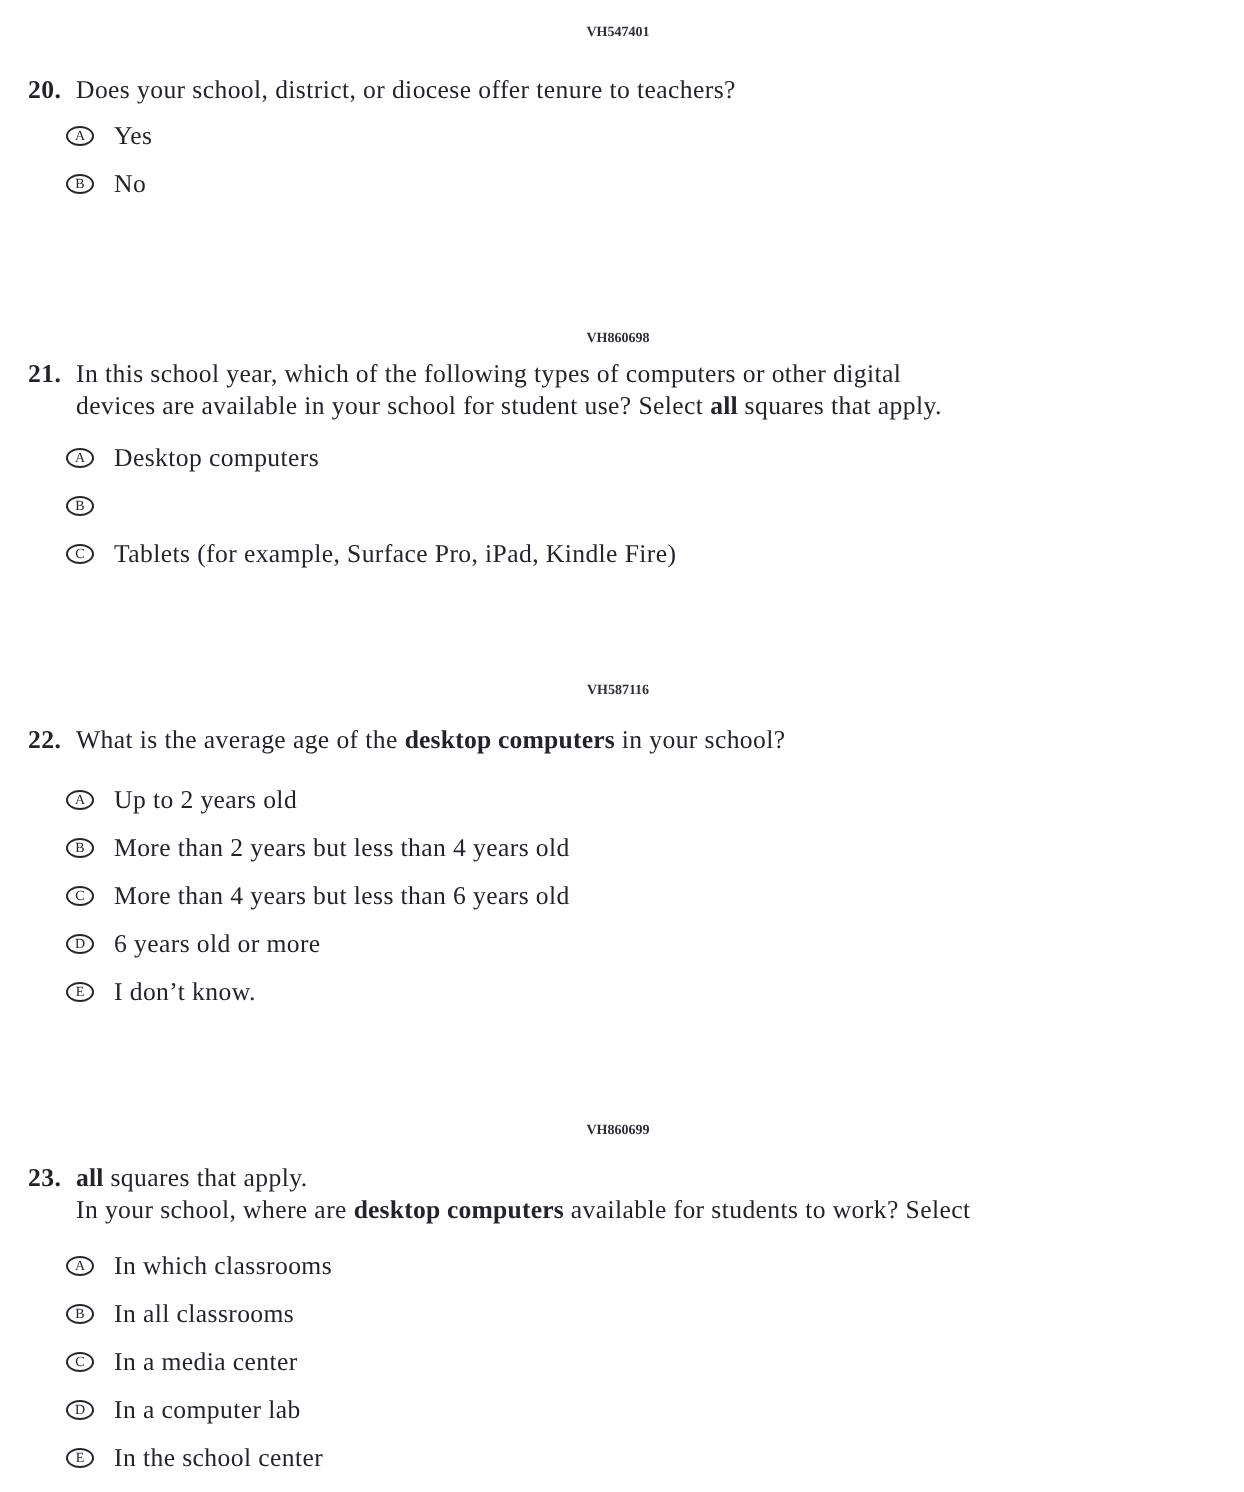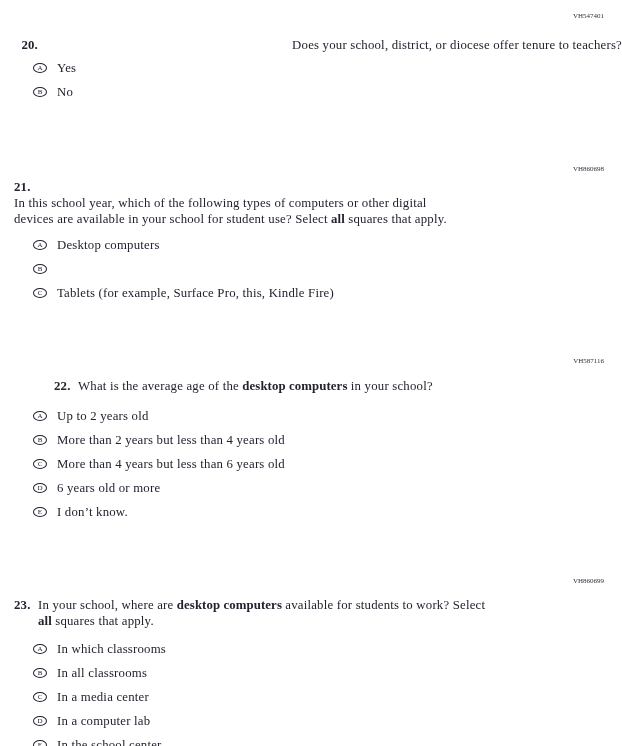--- a/index.html
+++ b/index.html
@@ -13,26 +13,26 @@
     font-family: "Liberation Serif", "DejaVu Serif", serif;
     font-size: 12.8px;
     letter-spacing: 0.2px;
     color: #232330;
     overflow: hidden;
   }
   main { display: block; }
   .question { display: block; }
 
   .code {
-    text-align: right;
-    padding-right: 18px;
+    text-align: center;
+    padding-right: 4px;
     font-size: 7px;
     line-height: 8px;
     letter-spacing: 0;
-    font-weight: normal;
+    font-weight: bold;
     color: #2e2e3c;
   }
 
   .qrow {
     display: flex;
     padding-left: 14px;
     line-height: 16px;
   }
   .qnum {
     font-weight: bold;
@@ -63,29 +63,29 @@
     justify-content: center;
     font-size: 7px;
     line-height: 1;
     letter-spacing: 0;
     margin-right: 10px;
   }
   .olabel { white-space: nowrap; }
 
   
   #q0 .code { margin-top: 12px; }
-  #q0 .qrow { margin-top: 17px; text-align: right; }
+  #q0 .qrow { margin-top: 17px; }
   #q0 .opts { margin-top: 3px; }
 
   #q1 .code { margin-top: 61px; }
-  #q1 .qrow { margin-top: 6px; flex-direction: column; }
+  #q1 .qrow { margin-top: 6px; }
   #q1 .opts { margin-top: 6px; }
 
   #q2 .code { margin-top: 52px; }
-  #q2 .qrow { margin-top: 13px; margin-left: 40px; }
+  #q2 .qrow { margin-top: 13px; }
   #q2 .opts { margin-top: 10px; }
 
   #q3 .code { margin-top: 53px; }
   #q3 .qrow { margin-top: 12px; }
   #q3 .opts { margin-top: 8px; }
 </style>
 </head>
 <body style="color: rgb(35, 35, 48); background: rgb(255, 255, 255);">
 
 <main>
@@ -120,21 +120,21 @@
       <div class="opts">
         <div class="opt">
           <span class="oval">A</span>
           <span class="olabel">Desktop computers</span>
         </div>
         <div class="opt">
           <span class="oval">B</span>
         </div>
         <div class="opt">
           <span class="oval">C</span>
-          <span class="olabel">Tablets (for example, Surface Pro, this, Kindle Fire)</span>
+          <span class="olabel">Tablets (for example, Surface Pro, iPad, Kindle Fire)</span>
         </div>
       </div>
     </section>
     <section class="question" id="q2">
       <div class="code">VH587116</div>
       <div class="qrow">
         <span class="qnum">22.</span>
         <div class="qtext">
           <div class="pline"><span>What is the average age of the </span><b>desktop computers</b><span> in your school?</span></div>
         </div>
@@ -160,22 +160,22 @@
           <span class="oval">E</span>
           <span class="olabel">I don’t know.</span>
         </div>
       </div>
     </section>
     <section class="question" id="q3">
       <div class="code">VH860699</div>
       <div class="qrow">
         <span class="qnum">23.</span>
         <div class="qtext">
+          <div class="pline"><b>all</b><span> squares that apply.</span></div>
           <div class="pline"><span>In your school, where are </span><b>desktop computers</b><span> available for students to work? Select</span></div>
-          <div class="pline"><b>all</b><span> squares that apply.</span></div>
         </div>
       </div>
       <div class="opts">
         <div class="opt">
           <span class="oval">A</span>
           <span class="olabel">In which classrooms</span>
         </div>
         <div class="opt">
           <span class="oval">B</span>
           <span class="olabel">In all classrooms</span>

